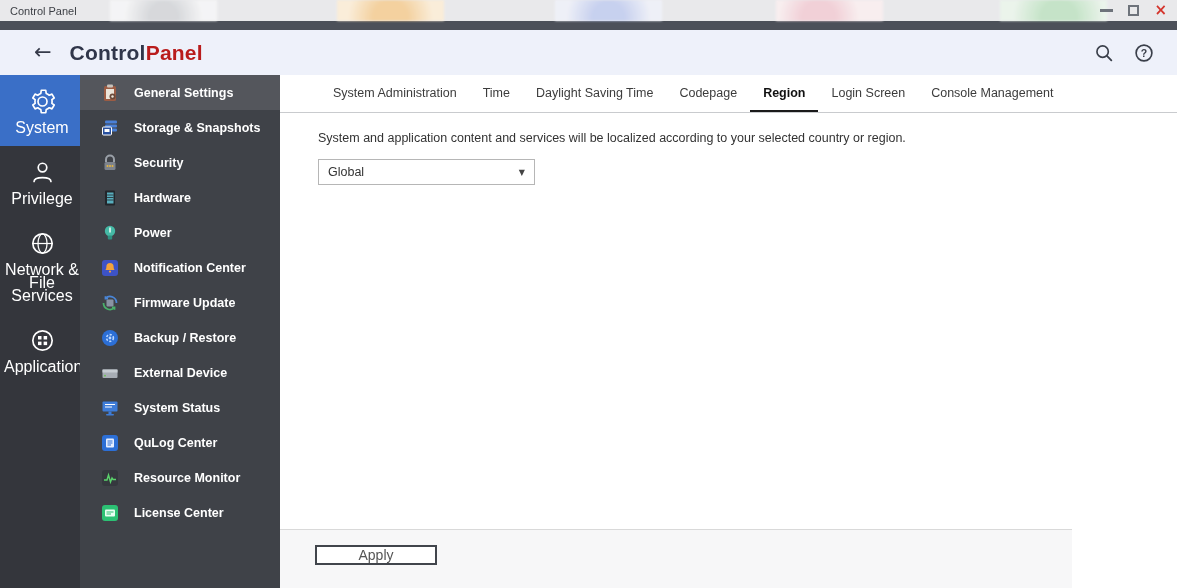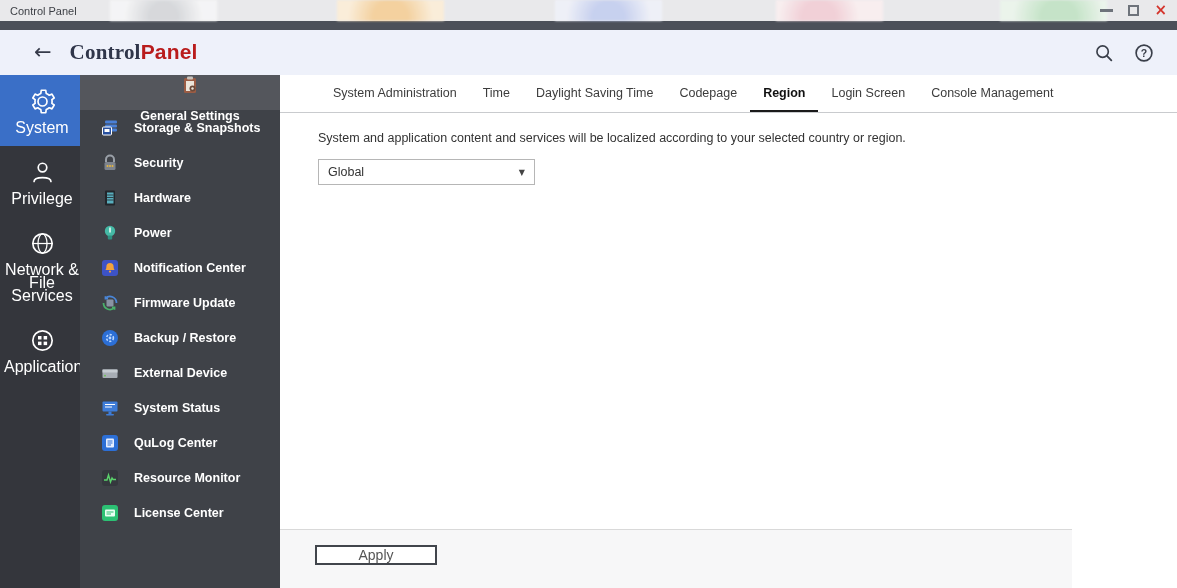--- a/index.html
+++ b/index.html
@@ -26,41 +26,41 @@
   .btn-max  { width:11px; height:11px; border:2px solid #6e737b; cursor:pointer; }
   .btn-close{ color:#d4342c; font-weight:bold; font-size:15px; line-height:15px; cursor:pointer; font-family:"DejaVu Sans",sans-serif; }
   .darkstrip { height:9px; background:#4c5059; flex:0 0 auto; }
   
   .app-header {
     height:45px; background:#eef1fa; display:flex; align-items:center;
     padding:0 22px 0 34px; flex:0 0 auto;
   }
   .back-arrow { font-size:21px; color:#363b4a; cursor:pointer; font-family:"DejaVu Sans",sans-serif; line-height:1; }
   .app-title { margin-left:18px; font-size:21px; letter-spacing:.2px; }
-  .app-title .bold  { font-weight:bold; color:#30364a;font-family:Liberation Serif, serif; }
+  .app-title .bold  { font-weight:bold; color:#30364a; }
   .app-title .light { font-weight:bold; color:#b91c1c; }
   .header-spacer { flex:1; }
   .hdr-icon { cursor:pointer; margin-left:18px; display:block; }
   
   .body { flex:1; display:flex; min-height:0; }
   
   .rail { width:80px; background:#34363c; flex:0 0 auto; }
   .rail-item {
     width:84px; padding:13px 4px 12px; text-align:center; color:#fff;
     font-size:16px; line-height:13px; cursor:pointer;
   }
   .rail-item.active { background:#3a6fc7; }
   .rail-item svg { display:block; margin:0 auto 6px; }
   
   .menu { width:200px; background:#3f4248; flex:0 0 auto; padding:0; }
   .menu-item {
     height:35px; display:flex; align-items:center; gap:14px;
     padding-left:20px; cursor:pointer; color:#fff;
   }
-  .menu-item.active { background:#54565c;flex-direction:column; }
+  .menu-item.active { background:#54565c; }
   .menu-item .label { font-size:12.5px; font-weight:bold; }
   .menu-item svg { flex:0 0 auto; display:block; }
   
   .content { flex:1; background:#fff; display:flex; flex-direction:column; min-width:0; }
   .tabs { display:flex; list-style:none; border-bottom:1px solid #c9cbce; padding-left:40px; flex:0 0 auto; }
   .tab {
     height:37px; line-height:37px; padding:0 13px; font-size:12.5px; color:#3c3c3c;
     cursor:pointer; white-space:nowrap; border-bottom:2px solid transparent;
   }
   .tab.active { color:#111; font-weight:bold; border-bottom:2px solid #1a1a1a; }

